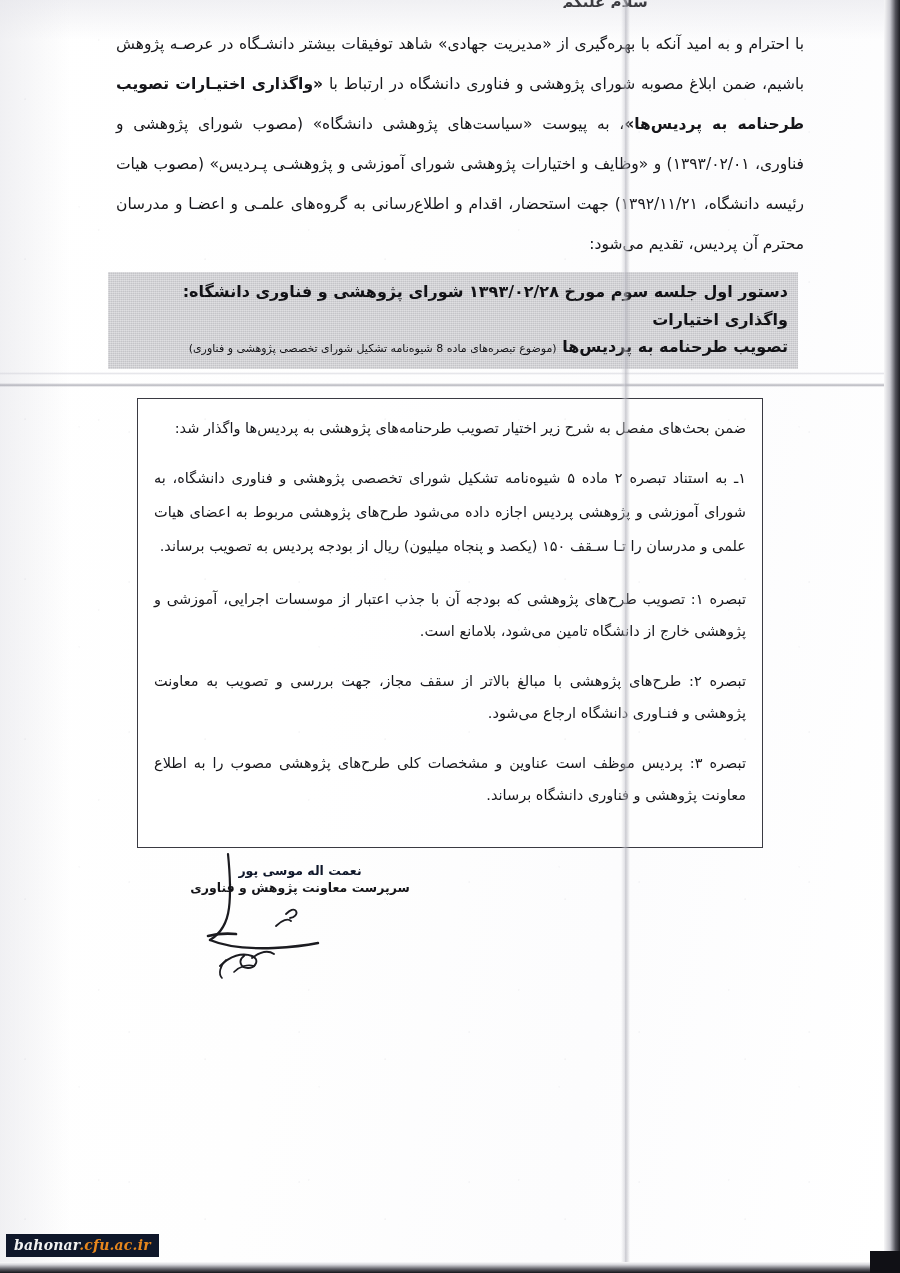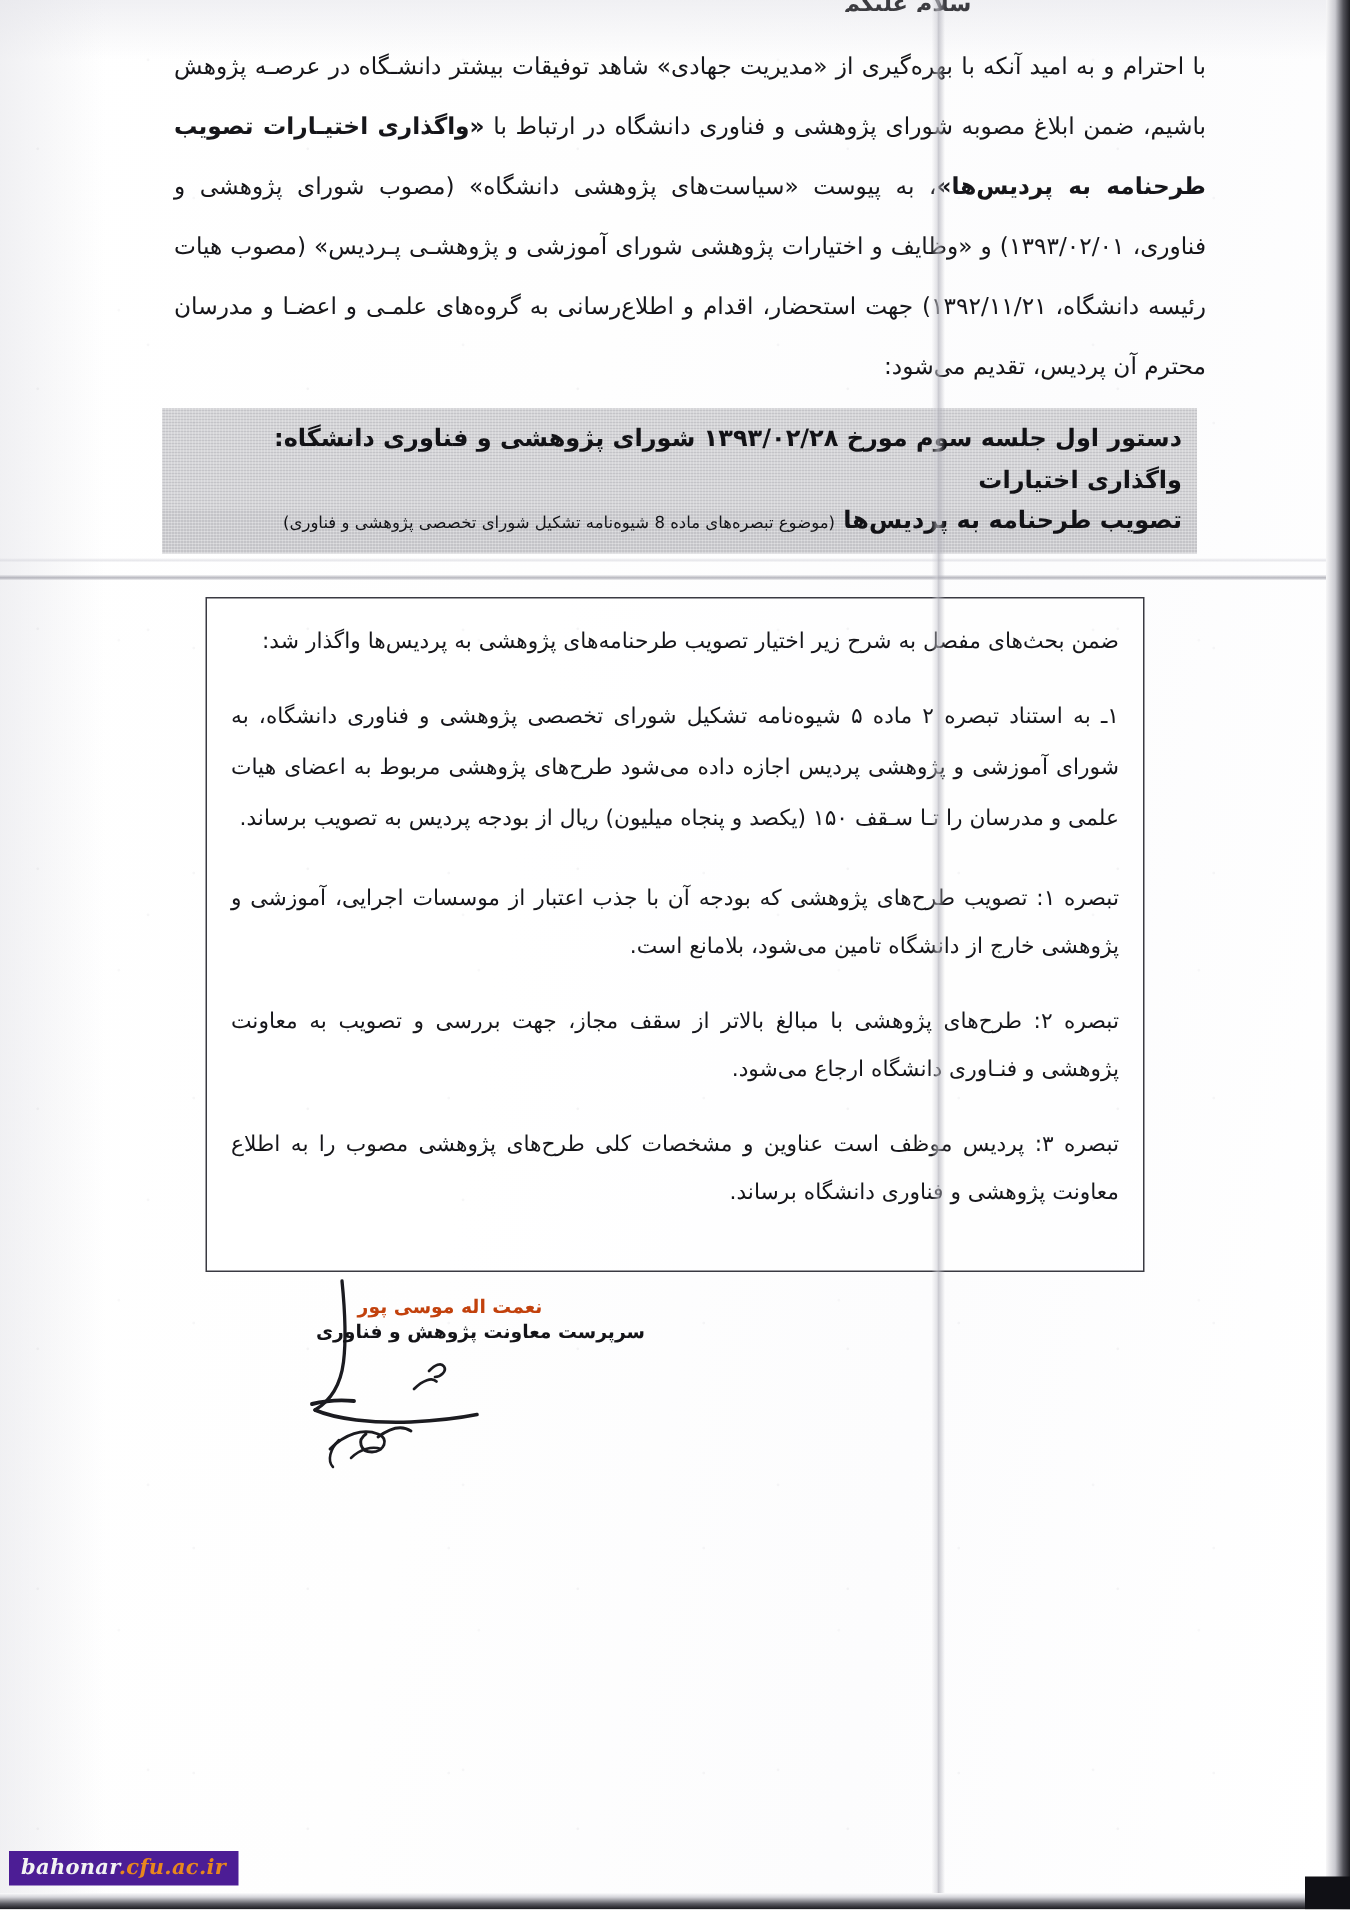--- a/index.html
+++ b/index.html
@@ -223,47 +223,46 @@
     position: absolute;
     right: 470px;
     top: 862px;
     width: 260px;
     text-align: center;
     direction: rtl;
   }
   .sig-name {
     font-size: 12.5px;
     font-weight: bold;
-    color: #c2410c;
+    color: #0f172a;
     line-height: 17px;
     white-space: nowrap;
   }
   .sig-title {
     font-size: 12.5px;
     font-weight: bold;
     color: #141418;
     line-height: 17px;
     white-space: nowrap;
-    text-align: right;
   }
   .sig-ink {
     position: absolute;
     right: 470px;
     top: 848px;
     width: 240px;
     height: 140px;
     pointer-events: none;
   }
 
   
   .watermark {
     position: absolute;
     left: 6px;
     bottom: 16px;
-    background: #4c1d95;
+    background: #0f172a;
     padding: 3px 8px 4px 8px;
     font-family: "DejaVu Serif", "Liberation Serif", serif;
     font-style: italic;
     font-weight: bold;
     font-size: 14px;
     letter-spacing: 0.2px;
     direction: ltr;
     line-height: 16px;
   }
   .wm-a { color: #f2f2f2; }

